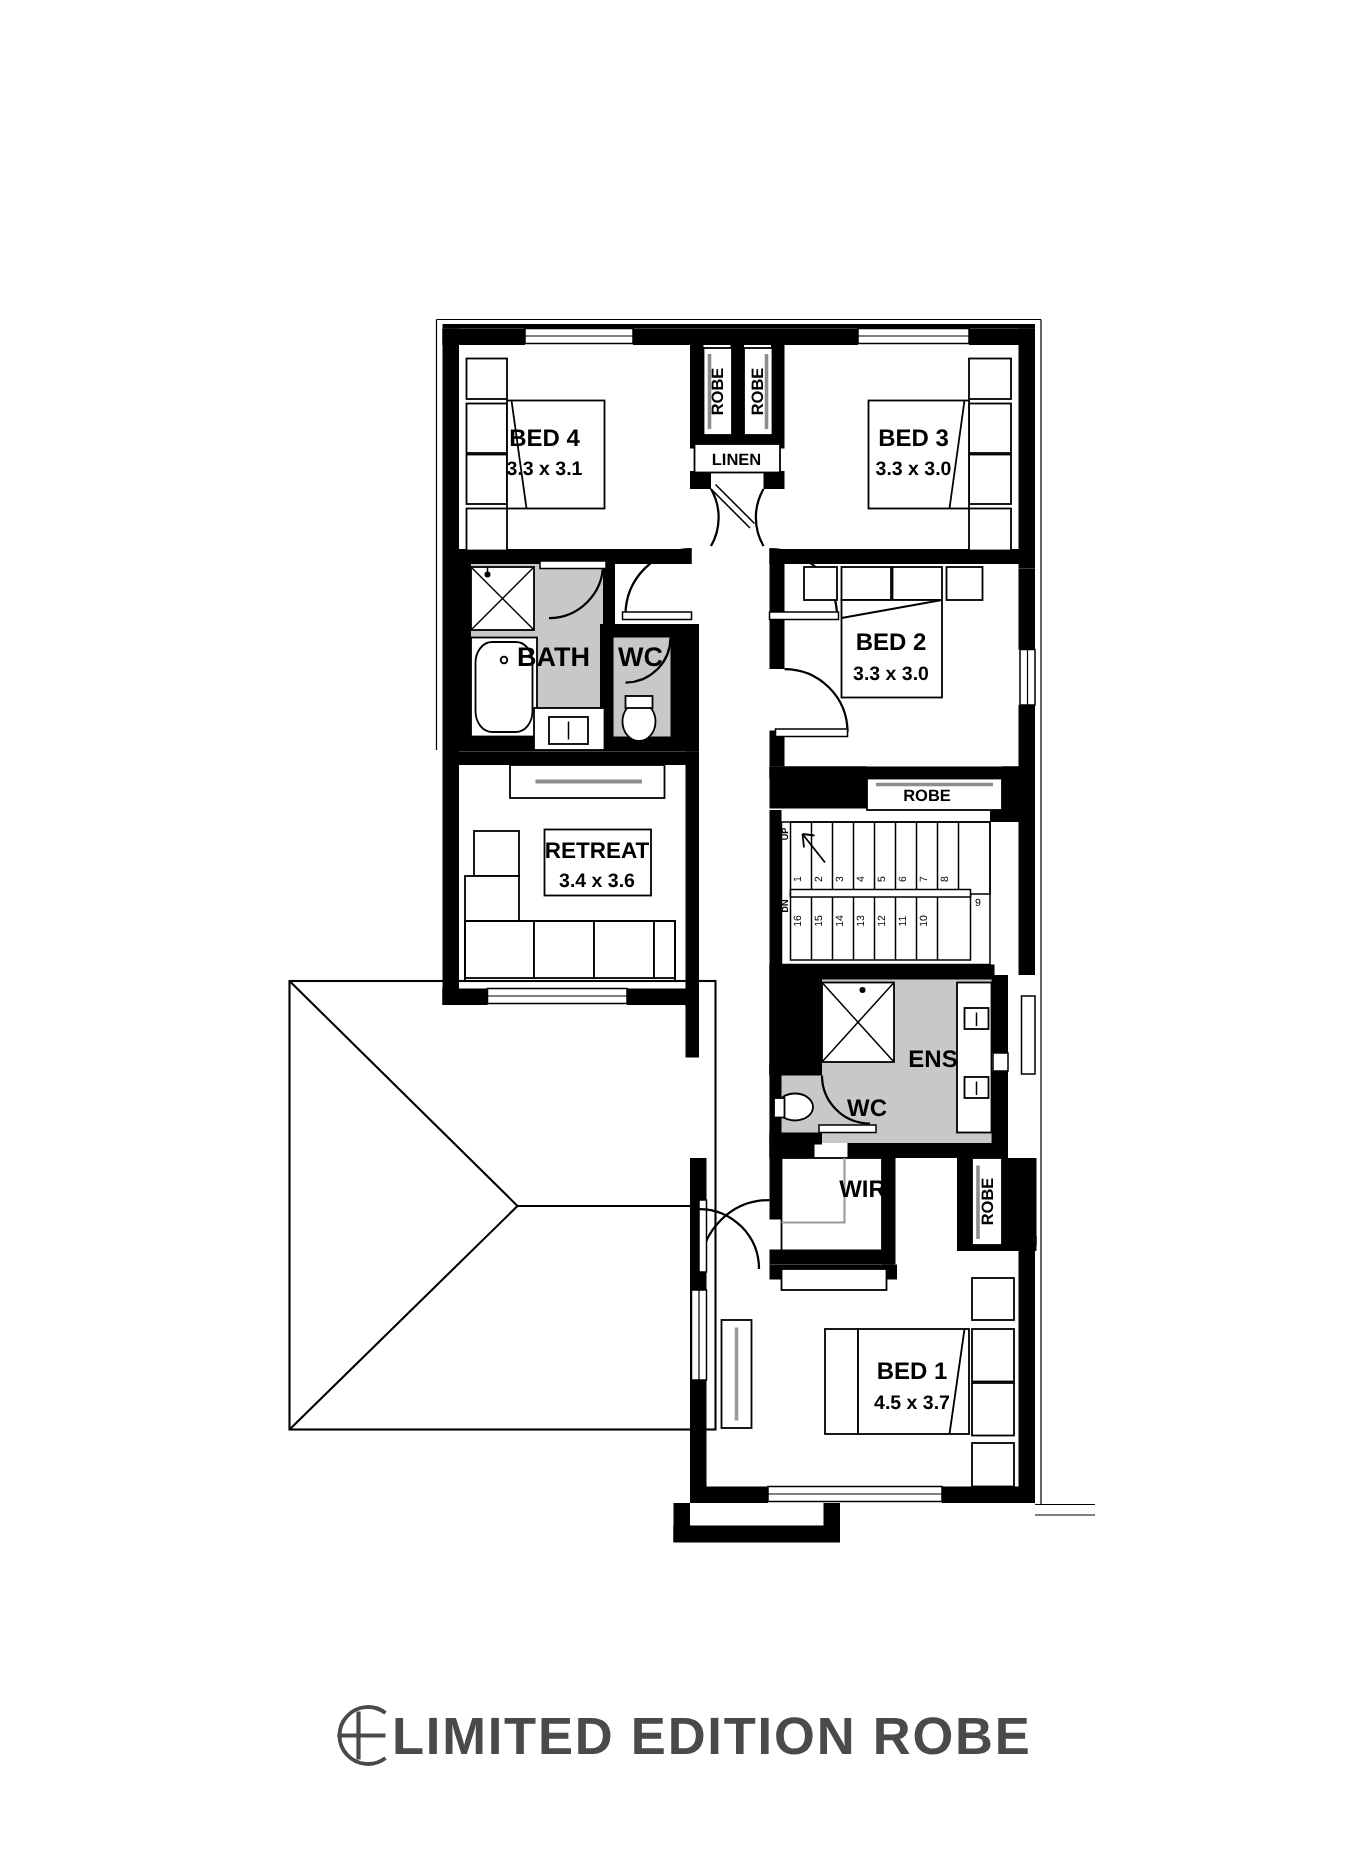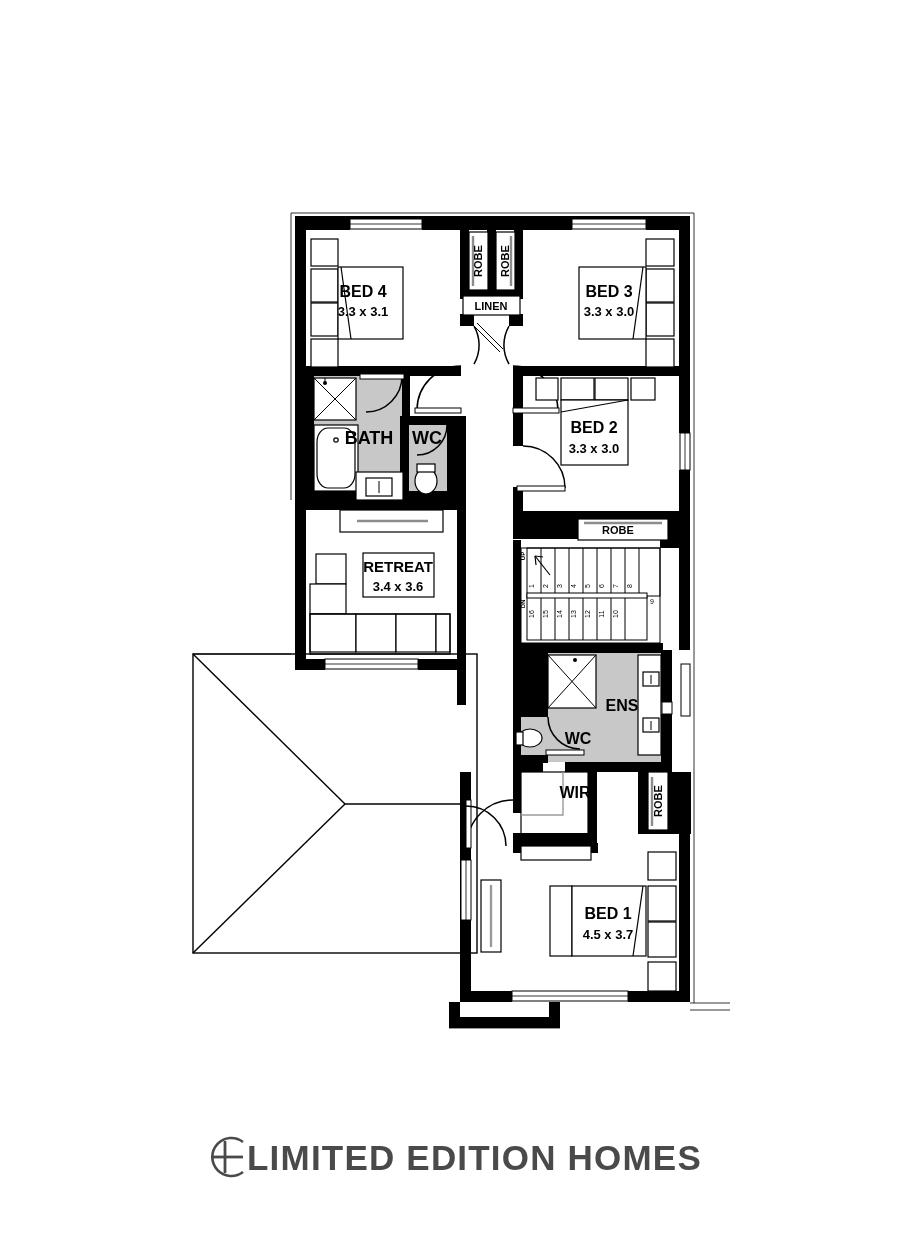--- a/index.html
+++ b/index.html
@@ -455,14 +455,14 @@
 
 </svg>
 </div>
 
 <div id="brand">
   <svg id="brand-mark" width="52" height="52" viewBox="0 0 52 52">
     <path d="M 44 11 A 19 19 0 1 0 44 41" fill="none" stroke="#4a4a4a" stroke-width="2.6" stroke-linecap="butt"></path>
     <line x1="26" y1="10" x2="26" y2="42" stroke="#4a4a4a" stroke-width="2.8"></line>
     <line x1="12" y1="26" x2="44" y2="26" stroke="#4a4a4a" stroke-width="2.8"></line>
   </svg>
-  <span id="brand-text">LIMITED EDITION HOMES</span>
+  <span id="brand-text">LIMITED EDITION ROBE</span>
 </div>
 
 </body></html>

